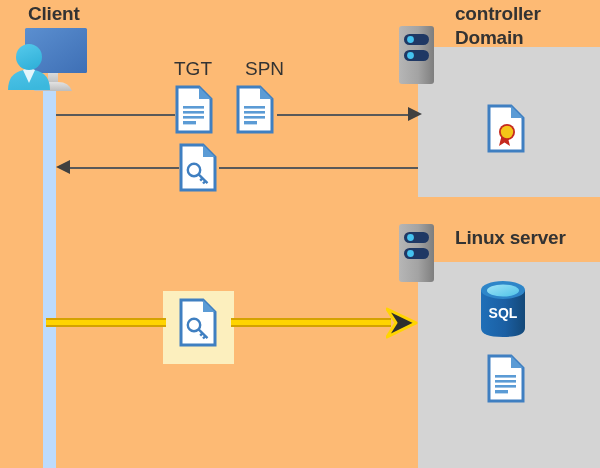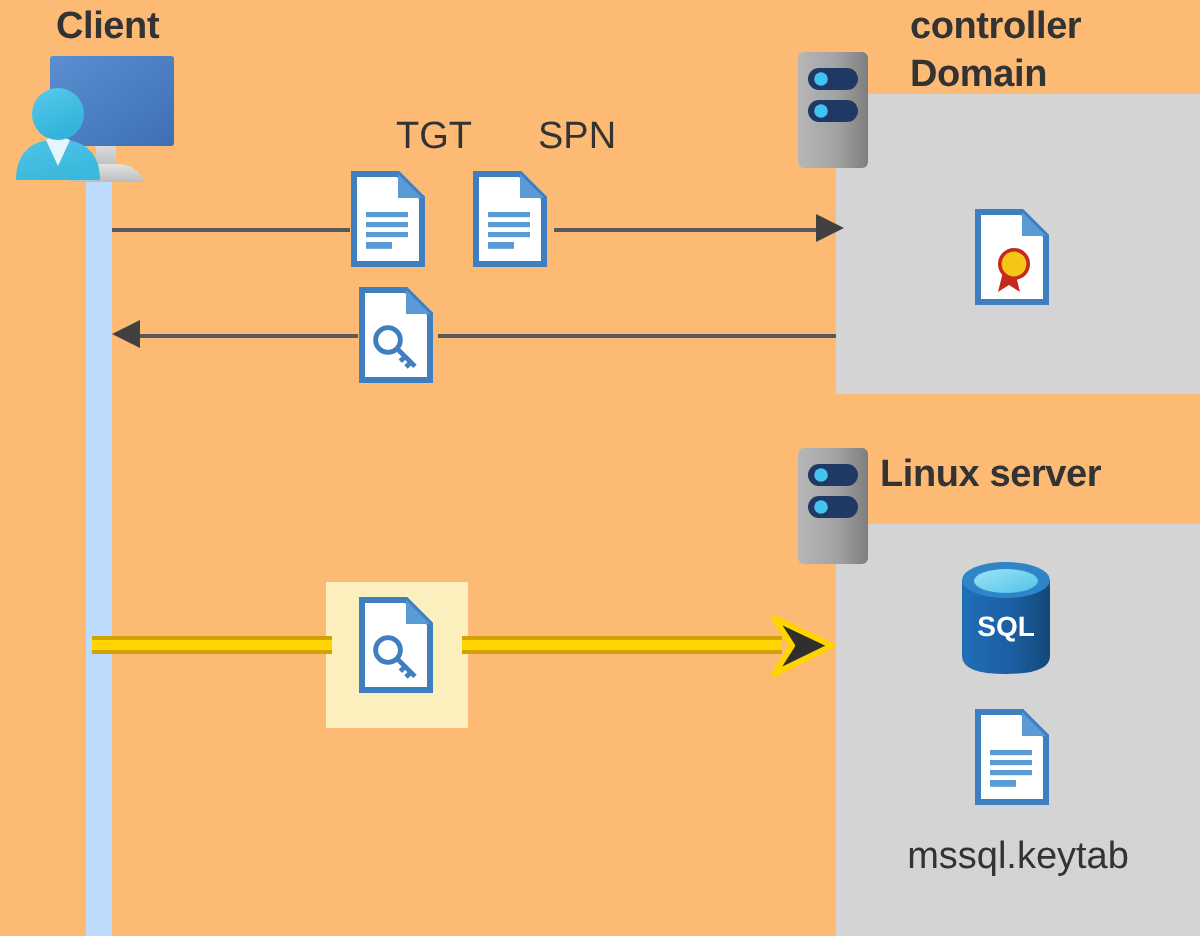--- a/index.html
+++ b/index.html
@@ -22,21 +22,21 @@
   
   .heading {
     font-weight: bold;
     color: #333333;
     font-size: 19px;
     line-height: 24px;
     letter-spacing: -0.2px;
   }
   #client-title { left: 28px; top: 2px; }
   #dc-title { left: 455px; top: 2px; width: 145px; }
-  #linux-title { left: 440px; top: 226px; width: 145px; }
+  #linux-title { left: 455px; top: 226px; width: 145px; }
 
   
   #client-lifeline {
     left: 43px;
     top: 84px;
     width: 13px;
     height: 384px;
     background: #BDDBFC;
   }
 
@@ -60,21 +60,20 @@
   #doc-key-1 { left: 179px; top: 143px; width: 38px; height: 49px; }
   #doc-key-2 { left: 179px; top: 298px; width: 38px; height: 49px; }
   #doc-cert { left: 487px; top: 104px; width: 38px; height: 49px; }
   #doc-keytab { left: 487px; top: 354px; width: 38px; height: 49px; }
 
   
   .doc-label {
     font-size: 19px;
     color: #333333;
     line-height: 22px;
-    margin-left: 24px;
   }
   #label-tgt { left: 174px; top: 58px; }
   #label-spn { left: 245px; top: 58px; }
 
   
   #keytab-name {
     left: 418px;
     top: 418px;
     width: 182px;
     text-align: center;
@@ -311,15 +310,14 @@
     <svg width="38" height="49" viewBox="0 0 38 49">
       <path d="M2 2 h22 l12 12 v33 h-34 z" fill="#FFFFFF" stroke="#3F7FC1" stroke-width="3"></path>
       <path d="M24 2 l12 12 h-12 z" fill="#5B9BD5"></path>
       <rect x="8" y="21" width="21" height="2.6" fill="#5B9BD5"></rect>
       <rect x="8" y="26" width="21" height="2.6" fill="#5B9BD5"></rect>
       <rect x="8" y="31" width="21" height="2.6" fill="#5B9BD5"></rect>
       <rect x="8" y="36" width="13" height="3.4" fill="#5B9BD5"></rect>
     </svg>
   </div>
 
-  <div class="abs" id="keytab-name">mssql.keytab</div>
 
 </div>
 
 </body></html>

